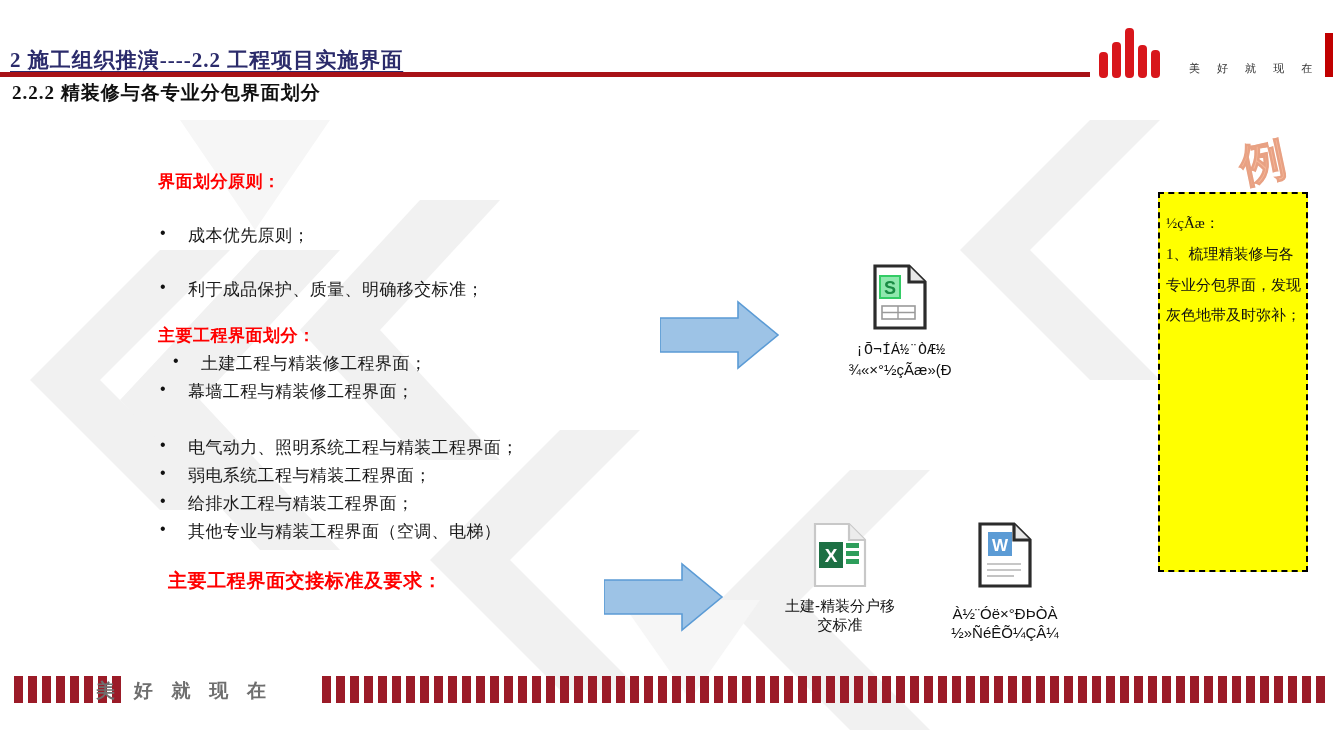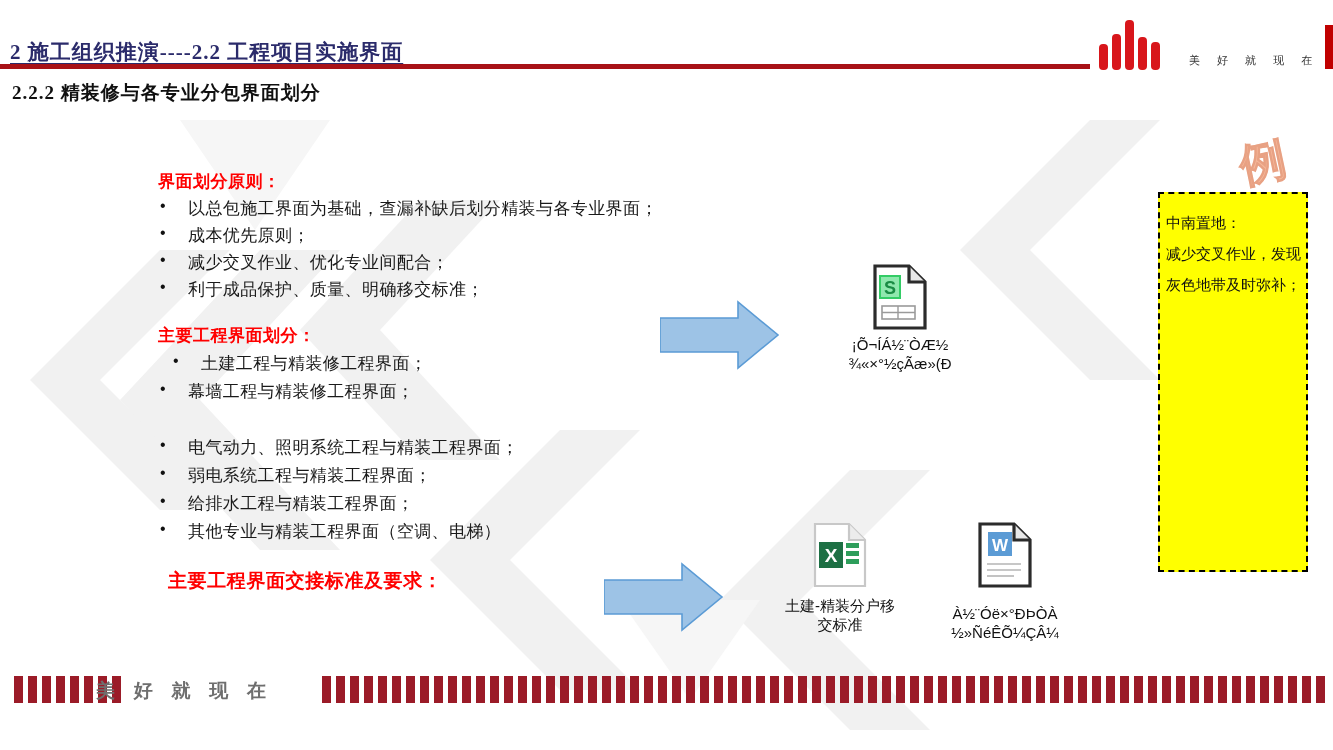--- a/index.html
+++ b/index.html
@@ -8,21 +8,21 @@
     font-family: "Liberation Sans", "DejaVu Sans", sans-serif;
     background:#ffffff;
     position:relative;
     overflow:hidden;
   }
 
   
   #watermark { position:absolute; left:0; top:0; width:1333px; height:750px; z-index:0; pointer-events:none; }
 
   
-  #header { position:absolute; left:0; top:0; width:1092px; height:90px; z-index:3; }
+  #header { position:absolute; left:0; top:8px; width:1092px; height:90px; z-index:3; }
   #slide-title {
     position:absolute; left:10px; top:38px;
     font-family:"Liberation Serif","DejaVu Serif",serif;
     font-size:21px; font-weight:bold; color:#2b2b6b;
     letter-spacing:1px; white-space:nowrap;
     text-decoration:underline; text-decoration-color:#2b2b6b;
     text-underline-offset:4px;
   }
   #title-rule { position:absolute; left:0; top:64px; width:1090px; height:5px; background:#A81217; }
   #right-red-tab { position:absolute; left:1325px; top:25px; width:8px; height:44px; background:#C00000; }
@@ -142,28 +142,22 @@
     <div id="logo-text-sub">美 好 就 现 在</div>
   </div>
 </div>
 
 <div id="section-heading">2.2.2 精装修与各专业分包界面划分</div>
 
 <div id="content">
 
   <div class="group-head" style="left:158px; top:170px;">界面划分原则：</div>
 
-  <div class="bullet-row" style="left:160px; top:197px;">
-    <span class="dot">•</span><span class="btxt">以总包施工界面为基础，查漏补缺后划分精装与各专业界面；</span>
-  </div>
   <div class="bullet-row" style="left:160px; top:224px;">
     <span class="dot">•</span><span class="btxt">成本优先原则；</span>
-  </div>
-  <div class="bullet-row" style="left:160px; top:251px;">
-    <span class="dot">•</span><span class="btxt">减少交叉作业、优化专业间配合；</span>
   </div>
   <div class="bullet-row" style="left:160px; top:278px;">
     <span class="dot">•</span><span class="btxt">利于成品保护、质量、明确移交标准；</span>
   </div>
 
   <div class="group-head" style="left:158px; top:324px;">主要工程界面划分：</div>
 
   <div class="bullet-row" style="left:173px; top:352px;">
     <span class="dot">•</span><span class="btxt">土建工程与精装修工程界面；</span>
   </div>
@@ -196,21 +190,21 @@
   <div class="fileicon" style="left:820px; top:264px; width:160px;">
     <svg width="58" height="66" viewBox="0 0 58 66">
       <path d="M4 2 H38 L54 18 V64 H4 Z" fill="#ffffff" stroke="#2b2b2b" stroke-width="3.2"></path>
       <path d="M38 2 L38 18 L54 18" fill="#e8e8e8" stroke="#2b2b2b" stroke-width="3.2"></path>
       <rect x="9" y="12" width="20" height="22" fill="#8FE8AE" stroke="#33CC66" stroke-width="2"></rect>
       <text x="19" y="30" font-family="'Liberation Sans',sans-serif" font-size="18" font-weight="bold" fill="#1a8c45" text-anchor="middle">S</text>
       <rect x="11" y="42" width="33" height="13" fill="#ffffff" stroke="#9a9a9a" stroke-width="1.6"></rect>
       <line x1="11" y1="48.5" x2="44" y2="48.5" stroke="#9a9a9a" stroke-width="1.4"></line>
       <line x1="27" y1="42" x2="27" y2="55" stroke="#9a9a9a" stroke-width="1.4"></line>
     </svg>
-    <div class="ficap" style="margin-top:2px; width:148px; margin-left:6px;">¡Õ¬ÍÁ½¨ÒÆ½</div>
+    <div class="ficap" style="margin-top:8px; width:148px; margin-left:6px;font-family:Liberation Mono, monospace;">¡Õ¬ÍÁ½¨ÒÆ½</div>
     <div class="ficap" style="width:148px; margin-left:6px;">¾«×°½çÃæ»(Ð</div>
   </div>
 
   <div class="fileicon" style="left:760px; top:522px; width:160px;">
     <svg width="58" height="66" viewBox="0 0 58 66">
       <path d="M4 2 H38 L54 18 V64 H4 Z" fill="#ffffff" stroke="#c8c8c8" stroke-width="2.2"></path>
       <path d="M38 2 L38 18 L54 18" fill="#ececec" stroke="#c8c8c8" stroke-width="2.2"></path>
       <rect x="8" y="20" width="24" height="26" fill="#1D7044"></rect>
       <text x="20" y="40" font-family="'Liberation Sans',sans-serif" font-size="19" font-weight="bold" fill="#ffffff" text-anchor="middle">X</text>
       <g fill="#2E9E5B">
@@ -236,22 +230,23 @@
       </g>
     </svg>
     <div class="ficap" style="margin-top:13px; width:140px; margin-left:5px;">À½¨Óë×°ÐÞÒÀ</div>
     <div class="ficap" style="width:140px; margin-left:5px;">½»ÑéÊÕ¼ÇÂ¼</div>
   </div>
 </div>
 
 <div id="stamp-li">例</div>
 
 <div id="note-box">
-  <div>中南置地：</div>
-  <div>减少交叉作业，发现</div>
+  <div>½çÃæ：</div>
+  <div>1、梳理精装修与各</div>
+  <div>专业分包界面，发现</div>
   <div>灰色地带及时弥补；</div>
 </div>
 
 <div id="footer">
   <div id="footer-stripes-left">
       <div class="stripe" style="left: 14px; background: rgb(155, 27, 40);"></div>
       <div class="stripe" style="left: 28px; background: rgb(155, 27, 40);"></div>
       <div class="stripe" style="left: 42px; background: rgb(155, 27, 40);"></div>
       <div class="stripe" style="left: 56px; background: rgb(155, 27, 40);"></div>
       <div class="stripe" style="left: 70px; background: rgb(155, 27, 40);"></div>

